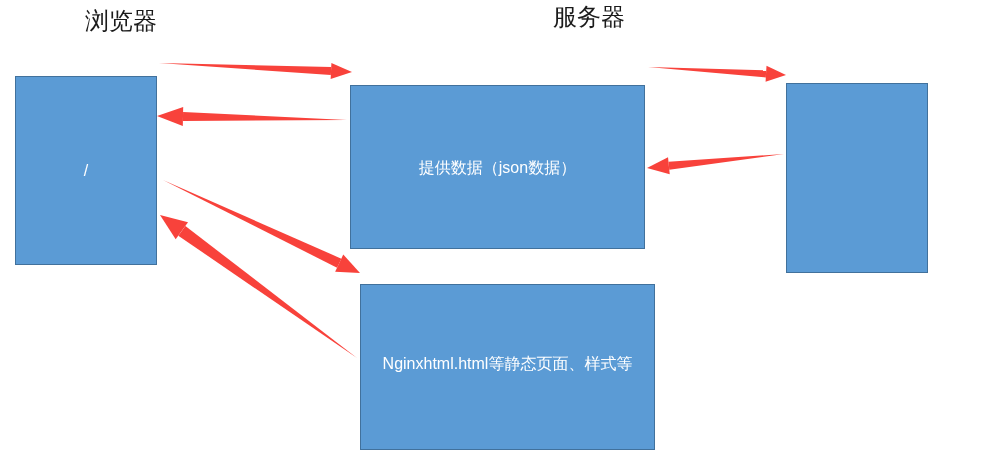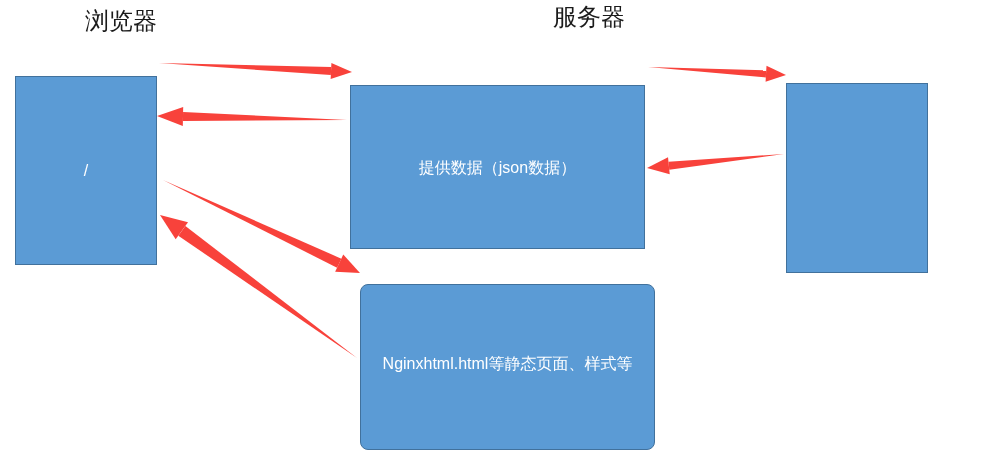--- a/index.html
+++ b/index.html
@@ -28,21 +28,21 @@
   .node .line {
     display: block;
     height: 25px;
     line-height: 25px;
     white-space: nowrap;
   }
   .node .spacer { display: block; height: 25px; }
   .node-browser  { left: 15px;  top: 48px;  width: 142px; height: 189px; }
   .node-server   { left: 350px; top: 57px;  width: 295px; height: 164px; }
   .node-database { left: 786px; top: 55px;  width: 142px; height: 190px; }
-  .node-nginx    { left: 360px; top: 256px; width: 295px; height: 166px; padding-bottom: 8px; border-radius: 8px; }
+  .node-nginx    { left: 360px; top: 256px; width: 295px; height: 166px; padding-bottom: 8px; }
   .box-label {
     position: absolute;
     color: var(--label-text, #1b1b1b);
     font-size: 24px;
     line-height: 26px;
     text-align: right;
     white-space: nowrap;
   }
   .label-browser  { left: 15px;  top: 8px;  width: 142px; }
   .label-server   { left: 330px; top: 4px; width: 295px; }

